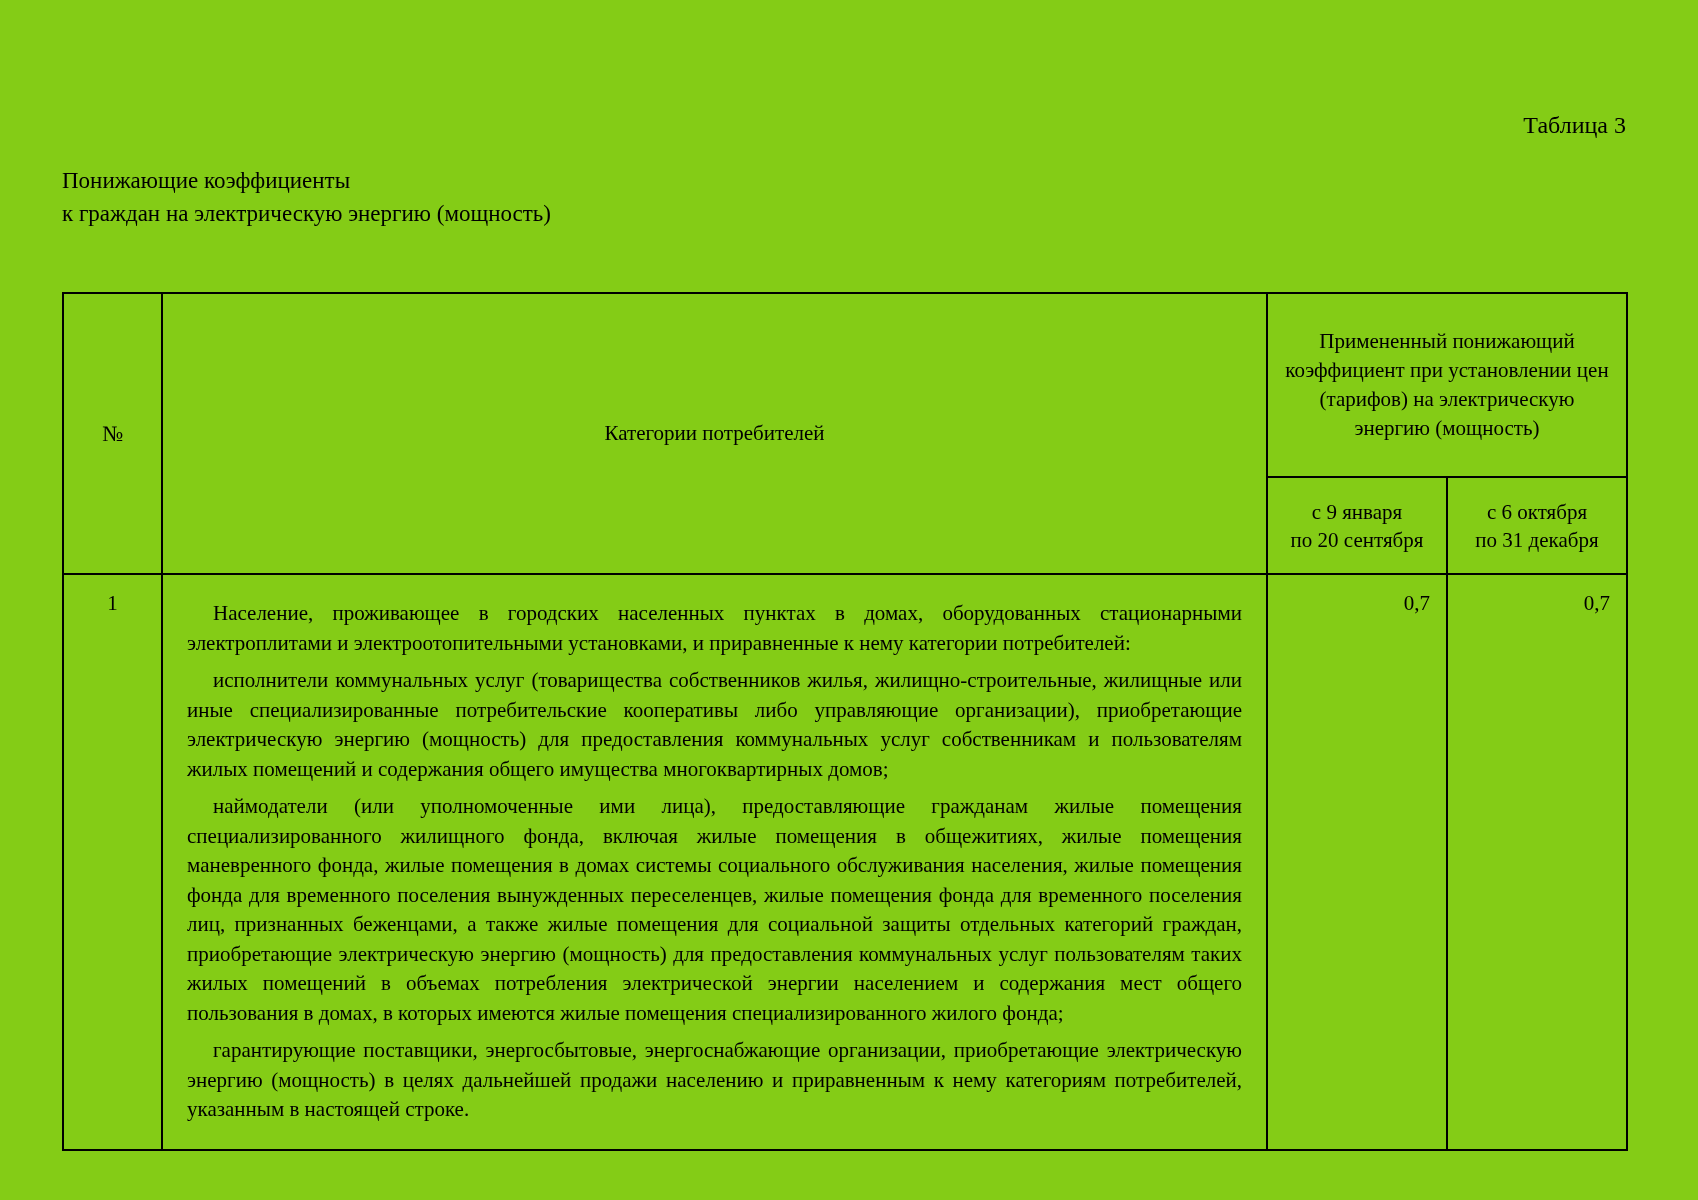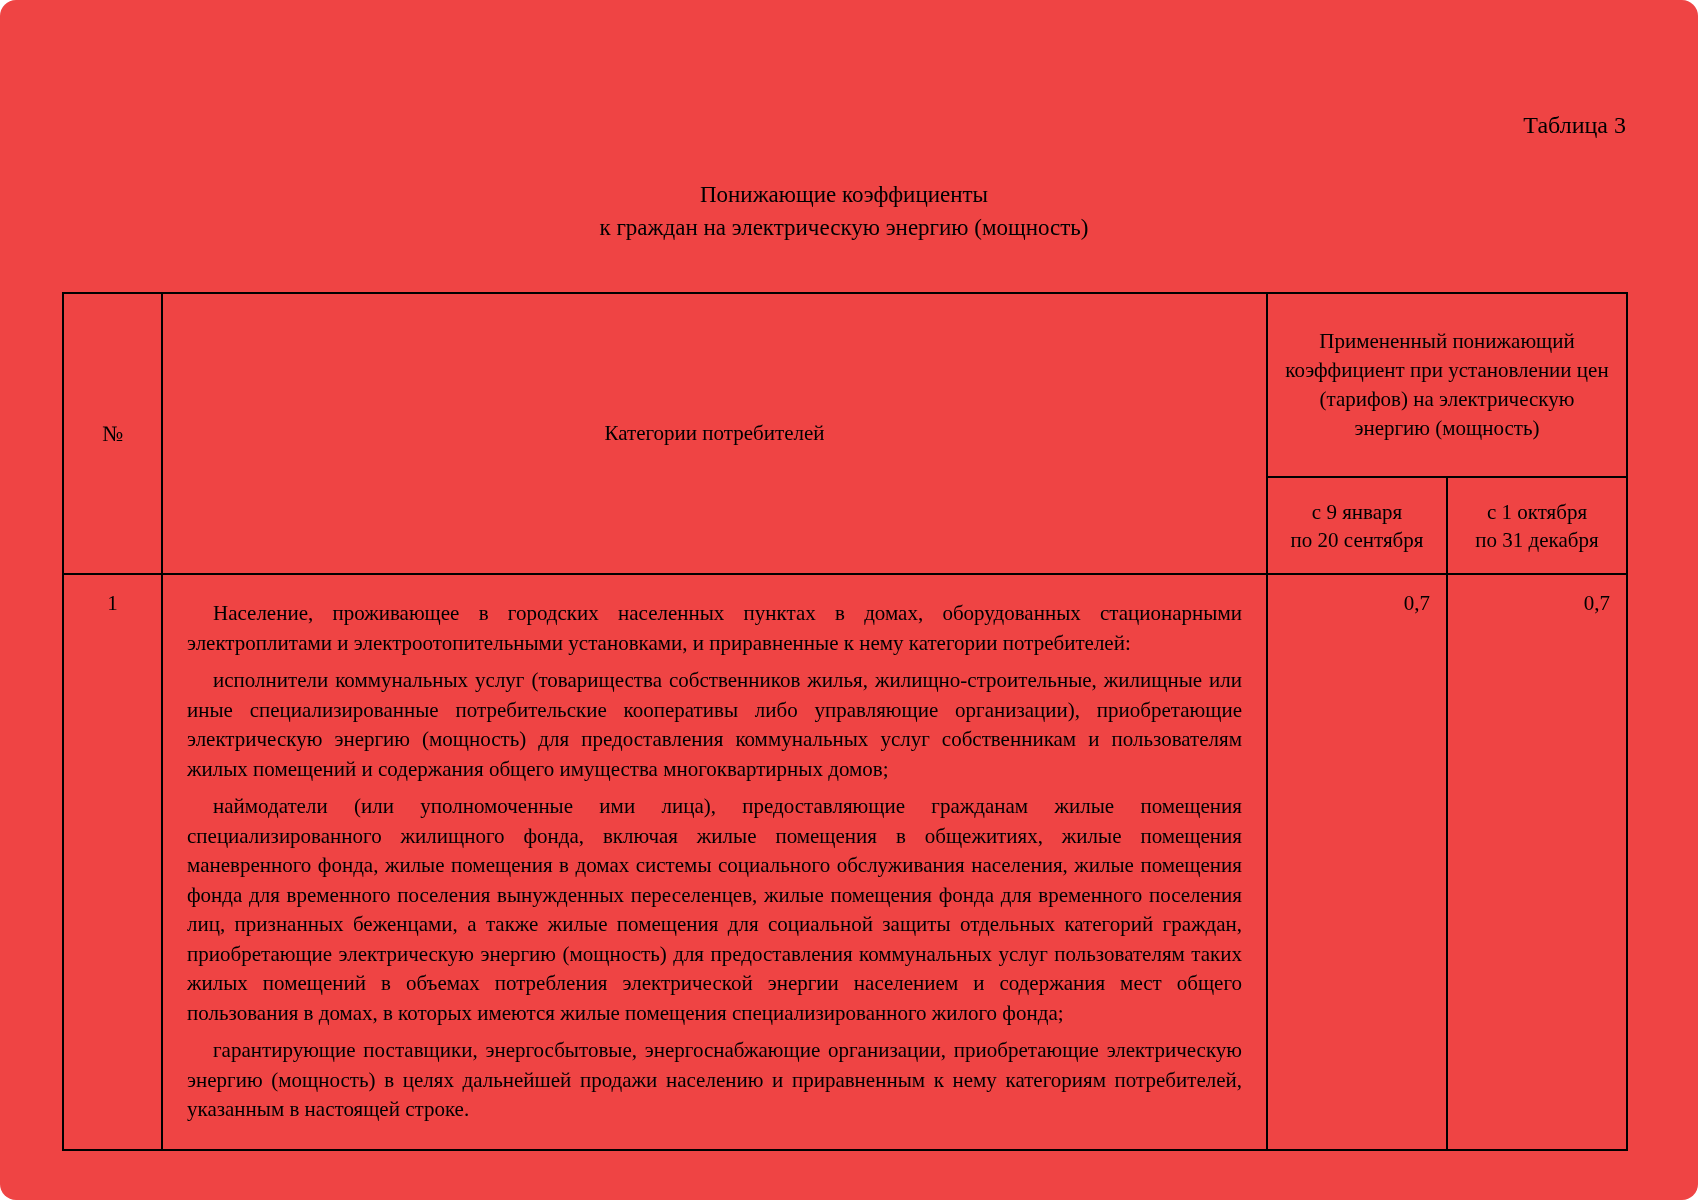--- a/index.html
+++ b/index.html
@@ -4,39 +4,37 @@
 <style>
   html, body {
     margin: 0;
     padding: 0;
     background: #ffffff;
   }
   .page {
     position: relative;
     width: 1698px;
     height: 1200px;
-    background: #ef4444;
+    background: #84cc16;
     color: #000000;
     font-family: "Liberation Serif", "DejaVu Serif", serif;
     overflow: hidden;
-    border-radius: 16px;
   }
   .corner-label {
     position: absolute;
     top: 110px;
     right: 72px;
     font-size: 24px;
     line-height: 30px;
   }
   .doc-title {
     position: absolute;
     left: 62px;
-    top: 178px;
+    top: 164px;
     width: 1564px;
-    text-align: center;
     font-size: 23px;
     line-height: 33px;
   }
   table.main {
     position: absolute;
     left: 62px;
     top: 292px;
     width: 1564px;
     border-collapse: collapse;
     table-layout: fixed;
@@ -120,21 +118,21 @@
         <th class="num-header" rowspan="2">№</th>
         <th class="category-header" rowspan="2">Категории потребителей</th>
         <th class="group-header" colspan="2">Примененный понижающий коэффициент при установлении цен (тарифов) на электрическую энергию (мощность)</th>
       </tr>
       <tr>
         <th class="period-header">
           <span>с 9 января</span><br>
           <span>по 20 сентября</span>
         </th>
         <th class="period-header">
-          <span>с 1 октября</span><br>
+          <span>с 6 октября</span><br>
           <span>по 31 декабря</span>
         </th>
       </tr>
       <tr class="body-row">
         <td class="num-cell">1</td>
         <td class="category-cell">
           <p>Население, проживающее в городских населенных пунктах в домах, оборудованных стационарными электроплитами и электроотопительными установками, и приравненные к нему категории потребителей:</p>
           <p>исполнители коммунальных услуг (товарищества собственников жилья, жилищно-строительные, жилищные или иные специализированные потребительские кооперативы либо управляющие организации), приобретающие электрическую энергию (мощность) для предоставления коммунальных услуг собственникам и пользователям жилых помещений и содержания общего имущества многоквартирных домов;</p>
           <p>наймодатели (или уполномоченные ими лица), предоставляющие гражданам жилые помещения специализированного жилищного фонда, включая жилые помещения в общежитиях, жилые помещения маневренного фонда, жилые помещения в домах системы социального обслуживания населения, жилые помещения фонда для временного поселения вынужденных переселенцев, жилые помещения фонда для временного поселения лиц, признанных беженцами, а также жилые помещения для социальной защиты отдельных категорий граждан, приобретающие электрическую энергию (мощность) для предоставления коммунальных услуг пользователям таких жилых помещений в объемах потребления электрической энергии населением и содержания мест общего пользования в домах, в которых имеются жилые помещения специализированного жилого фонда;</p>
           <p>гарантирующие поставщики, энергосбытовые, энергоснабжающие организации, приобретающие электрическую энергию (мощность) в целях дальнейшей продажи населению и приравненным к нему категориям потребителей, указанным в настоящей строке.</p>

